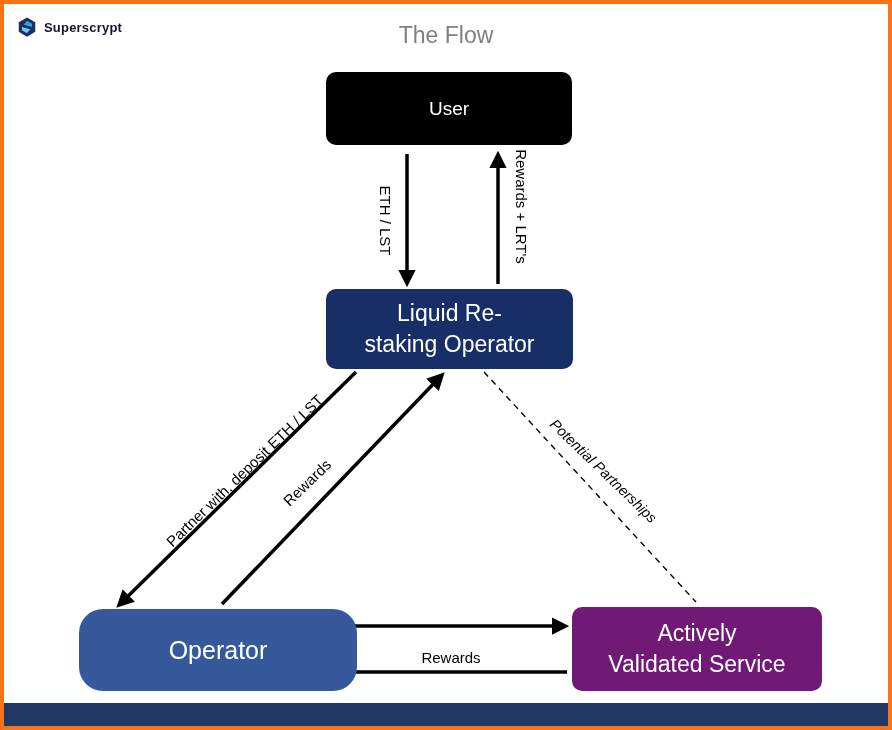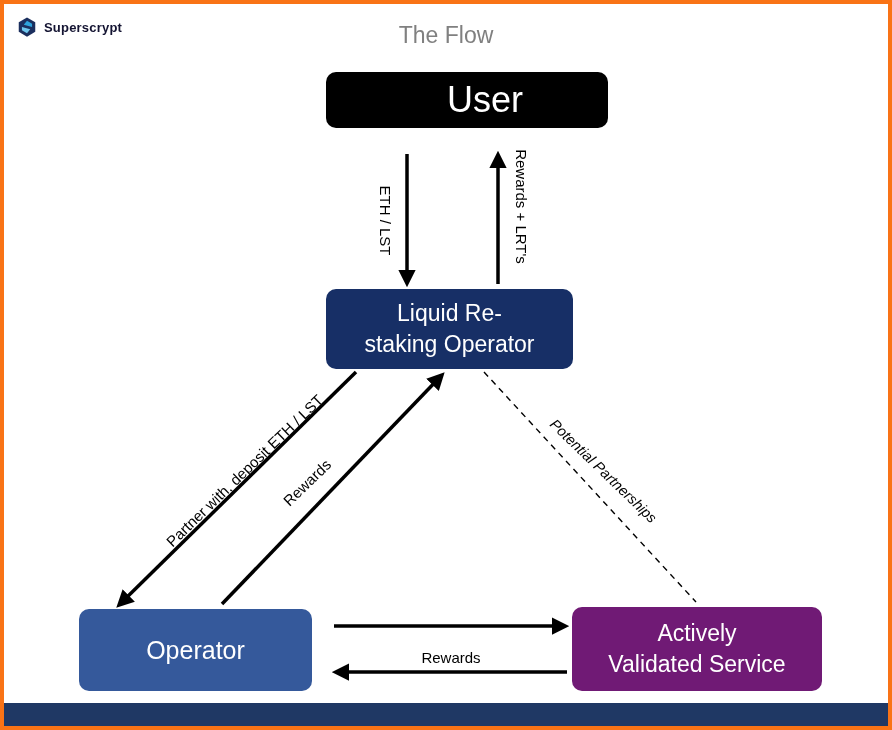--- a/index.html
+++ b/index.html
@@ -17,23 +17,23 @@
   .brand-text{font-weight:bold;font-size:13px;color:#141432;letter-spacing:.2px;}
   .title{
     position:absolute;top:18px;left:0;width:100%;
     text-align:center;font-size:23px;color:#808080;
   }
   .node{
     position:absolute;border-radius:10px;color:#ffffff;
     display:flex;flex-direction:column;align-items:center;justify-content:center;
     text-align:center;
   }
-  .node-user{left:322px;top:68px;width:246px;height:56px;font-size:36px;padding-left:36px;}
+  .node-user{left:322px;top:68px;width:246px;height:73px;font-size:19px;}
   .node-lrp{left:322px;top:285px;width:247px;height:80px;font-size:23px;line-height:1.35;}
-  .node-operator{left:75px;top:605px;width:233px;height:82px;font-size:25px;}
+  .node-operator{left:75px;top:605px;width:278px;height:82px;font-size:25px;border-radius:24px;}
   .node-avs{left:568px;top:603px;width:250px;height:84px;font-size:23px;line-height:1.35;}
   .node-line{display:block;}
   .edge-label{position:absolute;font-size:15px;color:#000;text-align:center;white-space:nowrap;}
   .label-eth{left:336px;top:208px;width:90px;transform:rotate(90deg);}
   .label-rewards-lrt{left:452px;top:194px;width:130px;transform:rotate(90deg);}
   .label-partner{left:118px;top:458px;width:245px;transform:rotate(-44deg);}
   .label-rewards-diag{left:258px;top:470px;width:90px;transform:rotate(-44deg);}
   .label-potential{left:512px;top:459px;width:175px;transform:rotate(44deg);font-style:italic;font-size:14.5px;}
   .label-secure{left:330px;top:591px;width:234px;}
   .label-rewards-h{left:330px;top:645px;width:234px;}

